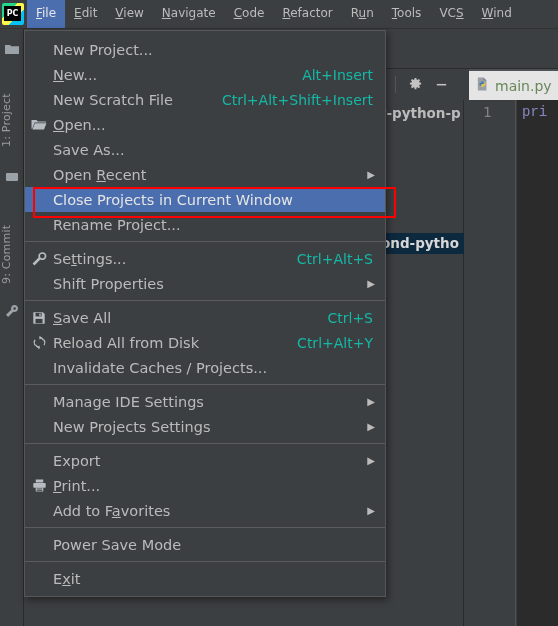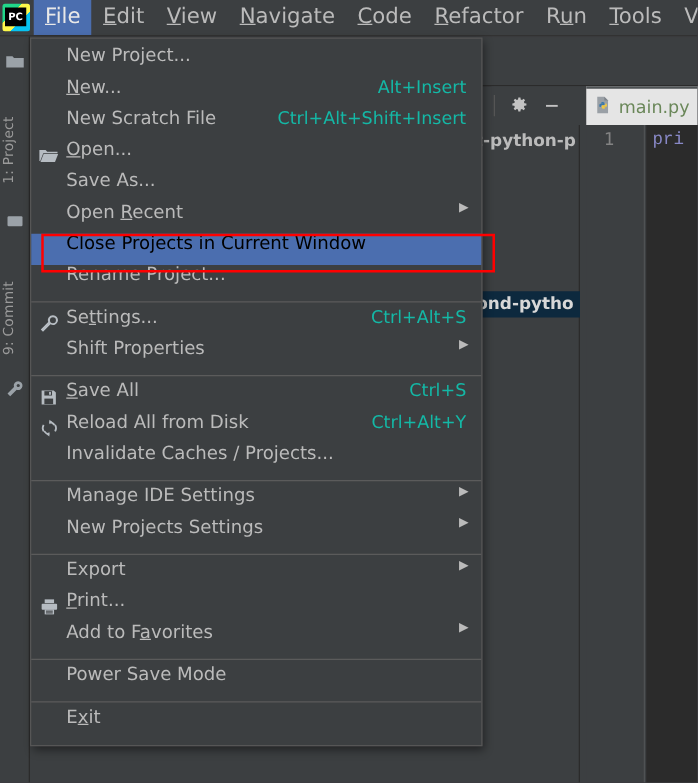--- a/index.html
+++ b/index.html
@@ -35,21 +35,21 @@
     content: "PC";
     position: absolute; left: 2px; top: 3px;
     width: 17px; height: 15px;
     background: #000; color: #fff;
     font-size: 8px; font-weight: bold;
     font-family: "DejaVu Sans", sans-serif;
     line-height: 15px; text-align: center;
   }
   .menu-item {
     padding: 5px 9px 6px 9px;
-    font-size: 17px;
+    font-size: 12px;
     color: #bbbbbb;
     white-space: nowrap;
     cursor: default;
     line-height: 17px;
     text-align: center;
   }
   .menu-item.active {
     background: #4b6eaf;
     color: #e8e8e8;
   }
@@ -166,30 +166,30 @@
     width: 362px;
     background: #3c3f41;
     border: 1px solid #565656;
     padding: 6px 0 5px 0;
     box-shadow: 2px 3px 7px rgba(0,0,0,0.45);
     z-index: 40;
   }
   .mrow {
     position: relative;
     height: 25px;
-    display: flex; 
+    display: flex; align-items: center;
     padding: 0 8px 0 0;
     color: #bbbbbb;
     font-size: 14.5px;
     white-space: nowrap;
     cursor: default;
   }
   .mrow.sel {
     background: #4b6eaf;
-    color: #000000;
+    color: #e5e5e5;
   }
   .mrow-icon {
     width: 28px; min-width: 28px;
     display: flex; align-items: center; justify-content: center;
   }
   .mrow-label { flex: 0 0 auto; }
   .mrow-spacer { flex: 1 1 auto; min-width: 14px; }
   .mrow-accel {
     color: #14b8a6; font-size: 14px; padding-right: 4px;
   }

